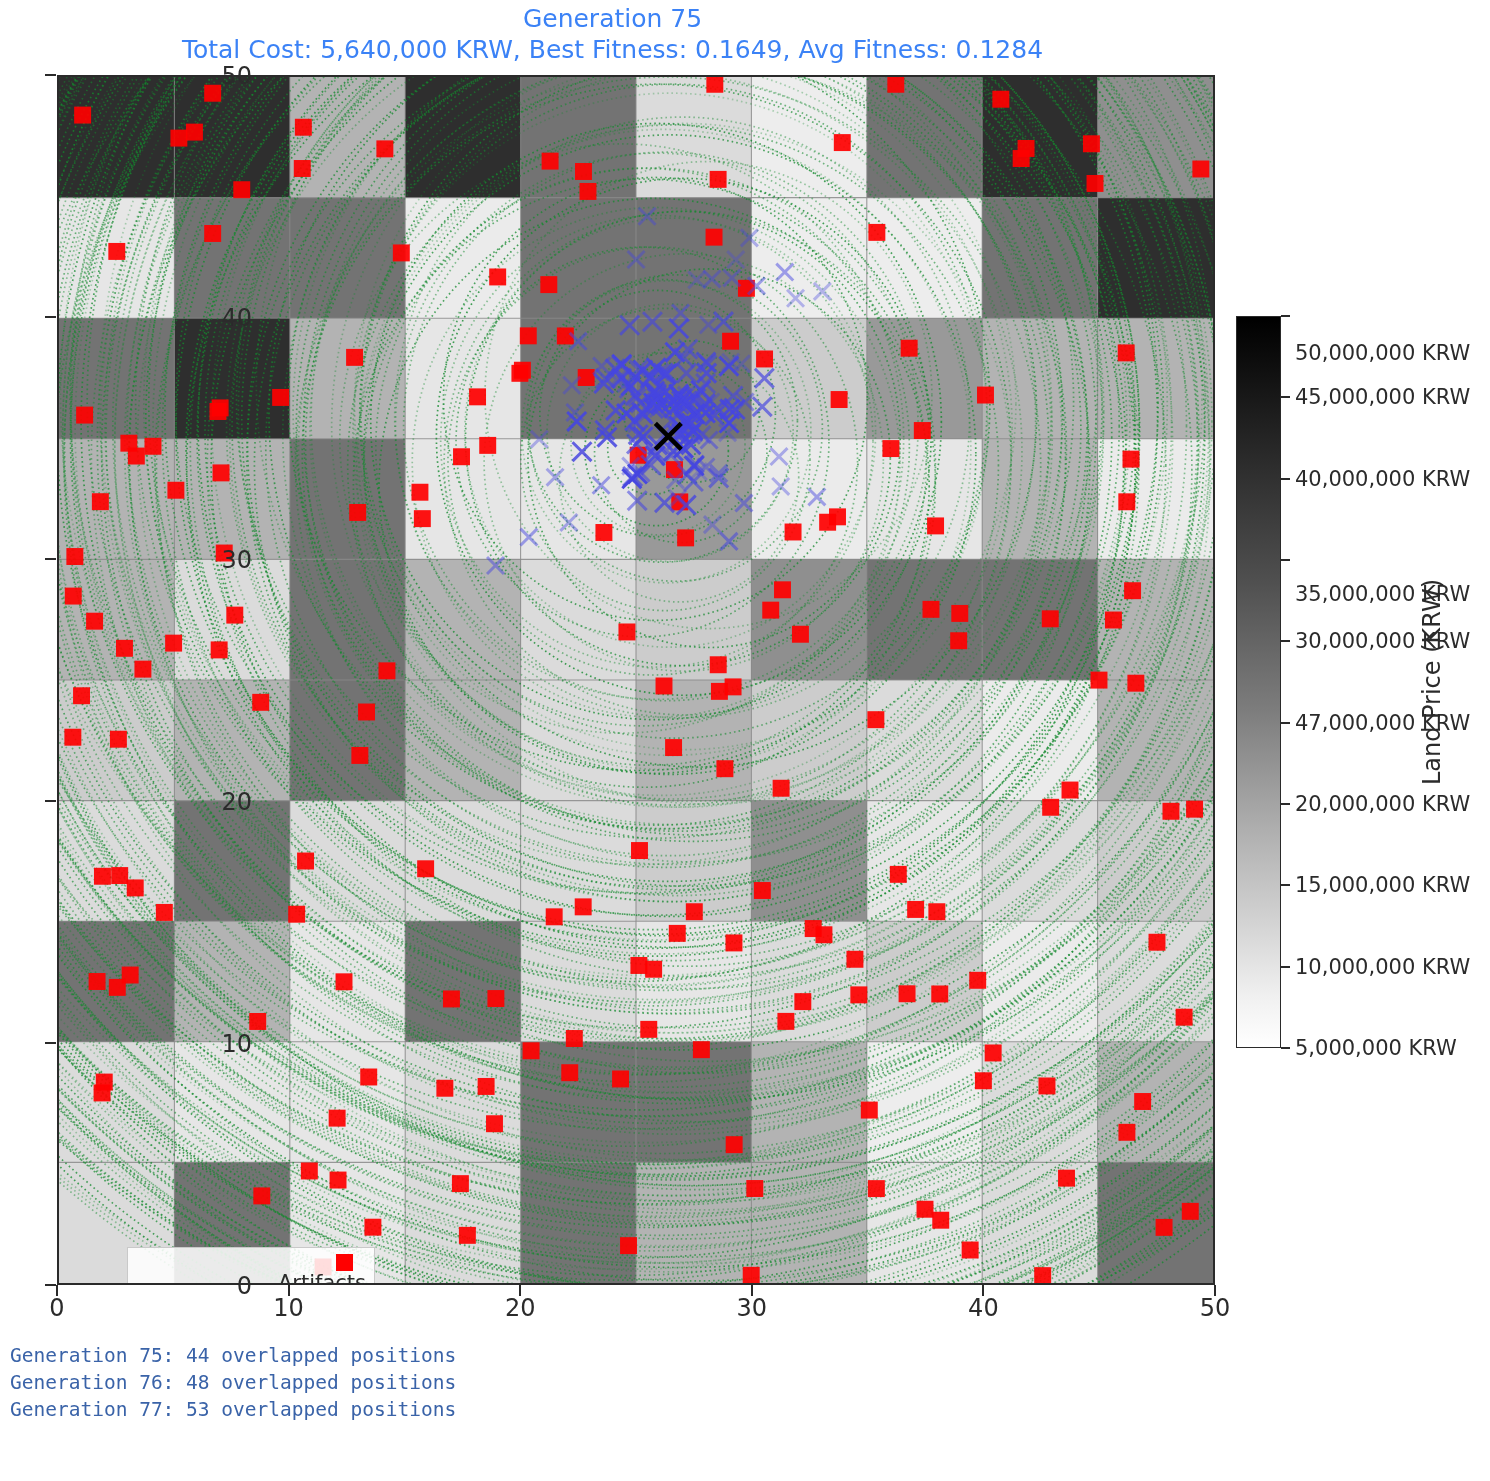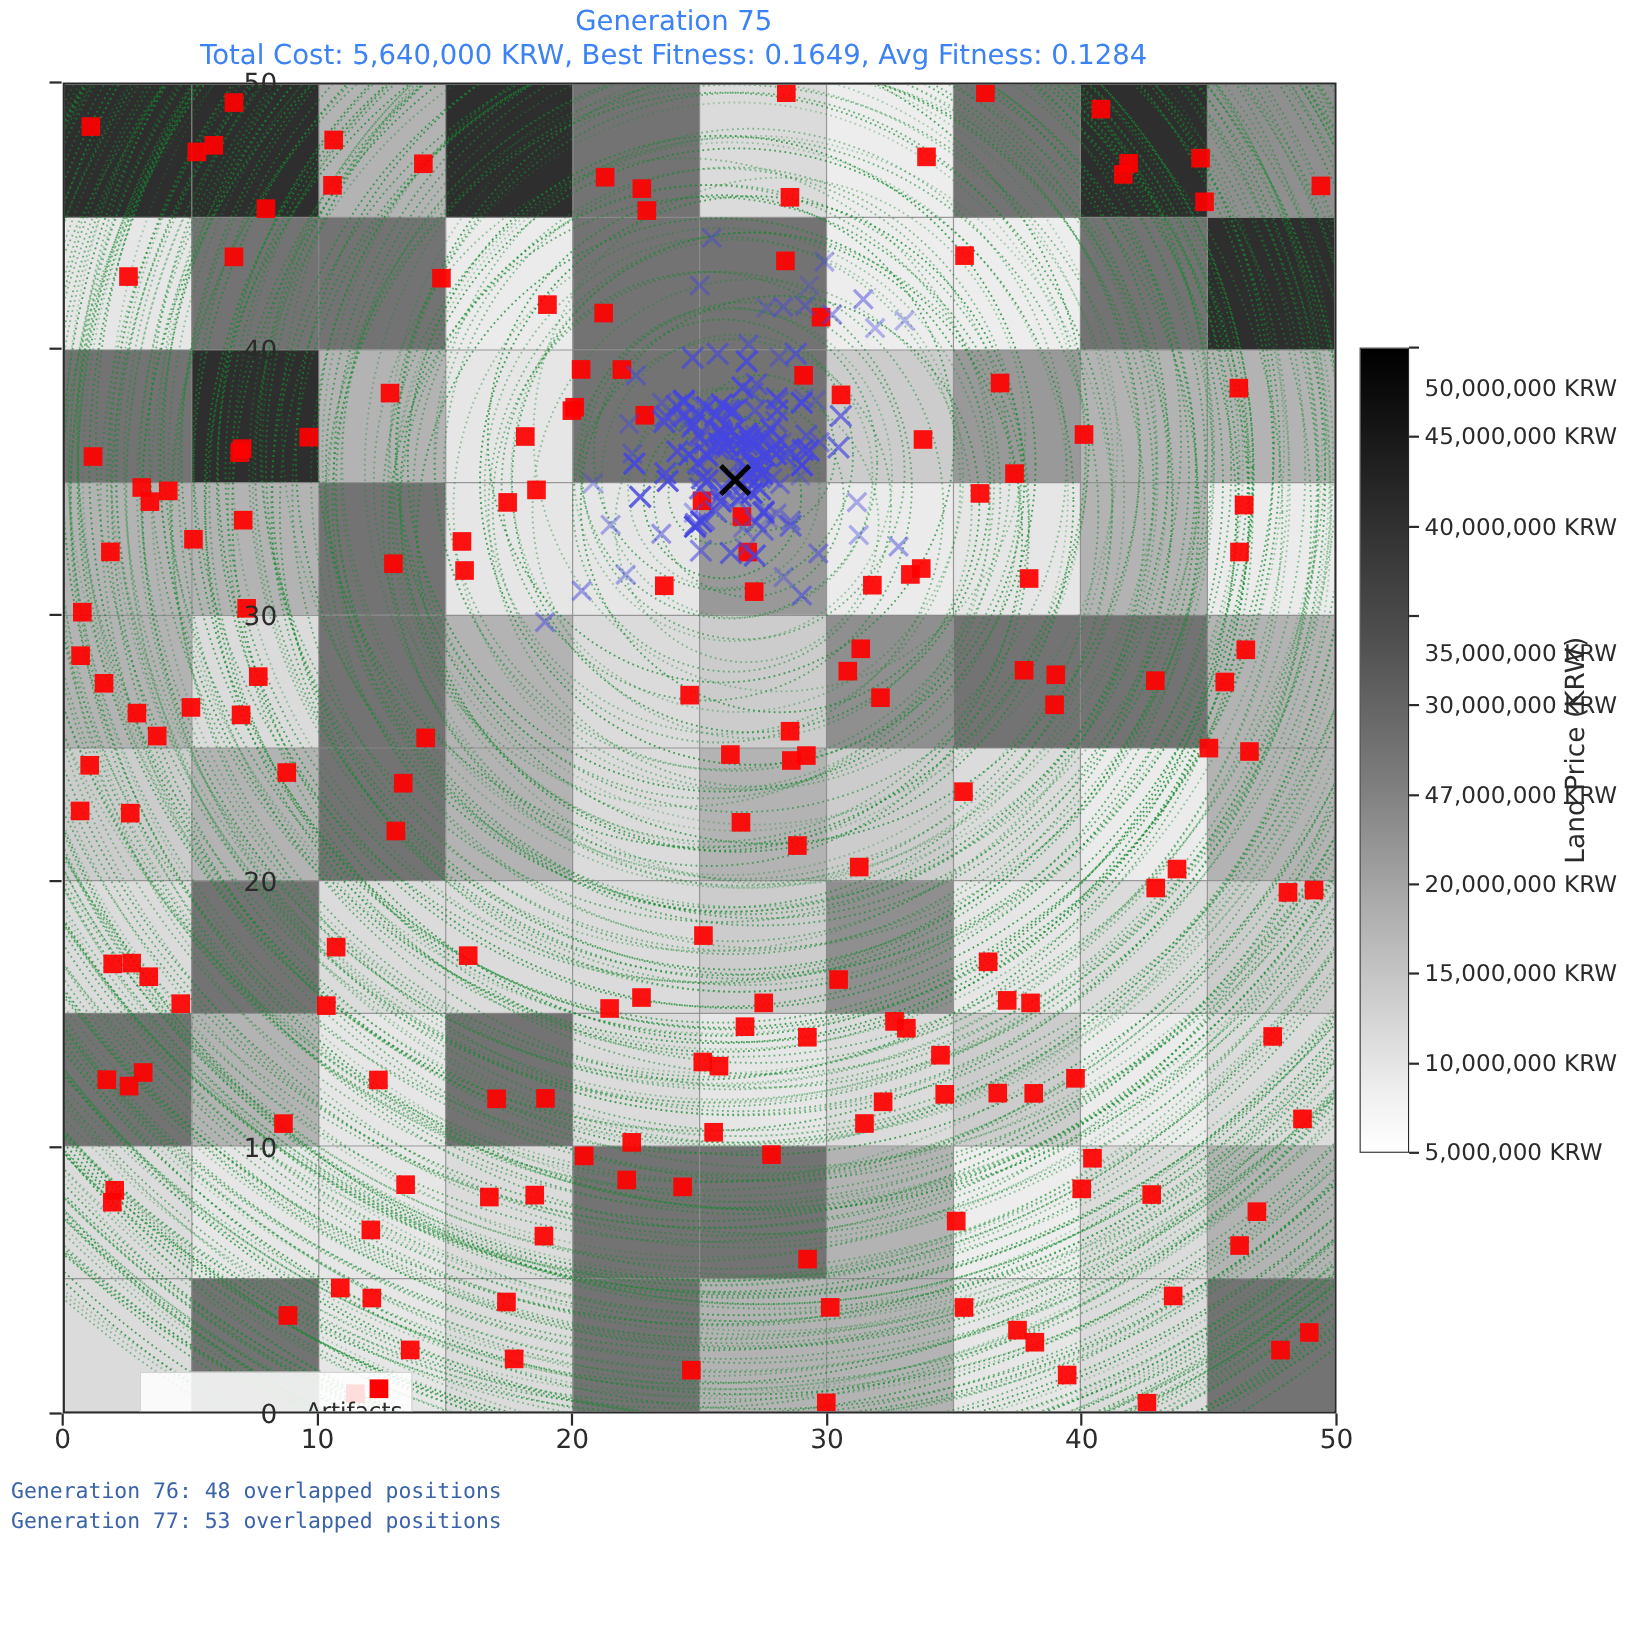--- a/index.html
+++ b/index.html
@@ -826,15 +826,15 @@
       <div class="cbtickmark" style="top: 803px;"></div>
       <div class="cbtick" style="top: 885.333px;">15,000,000 KRW</div>
       <div class="cbtickmark" style="top: 884.333px;"></div>
       <div class="cbtick" style="top: 966.667px;">10,000,000 KRW</div>
       <div class="cbtickmark" style="top: 965.667px;"></div>
       <div class="cbtick" style="top: 1048px;">5,000,000 KRW</div>
       <div class="cbtickmark" style="top: 1047px;"></div>
     </div>
   <div id="cblabel">Land Price (KRW)</div>
 
-  <div id="console"><div>Generation 76: 48 overlapped positions</div><div>Generation 77: 53 overlapped positions</div></div>
+  <div id="console"><div>Generation 75: 44 overlapped positions</div><div>Generation 76: 48 overlapped positions</div><div>Generation 77: 53 overlapped positions</div></div>
 
 </div>
 
 </body></html>

